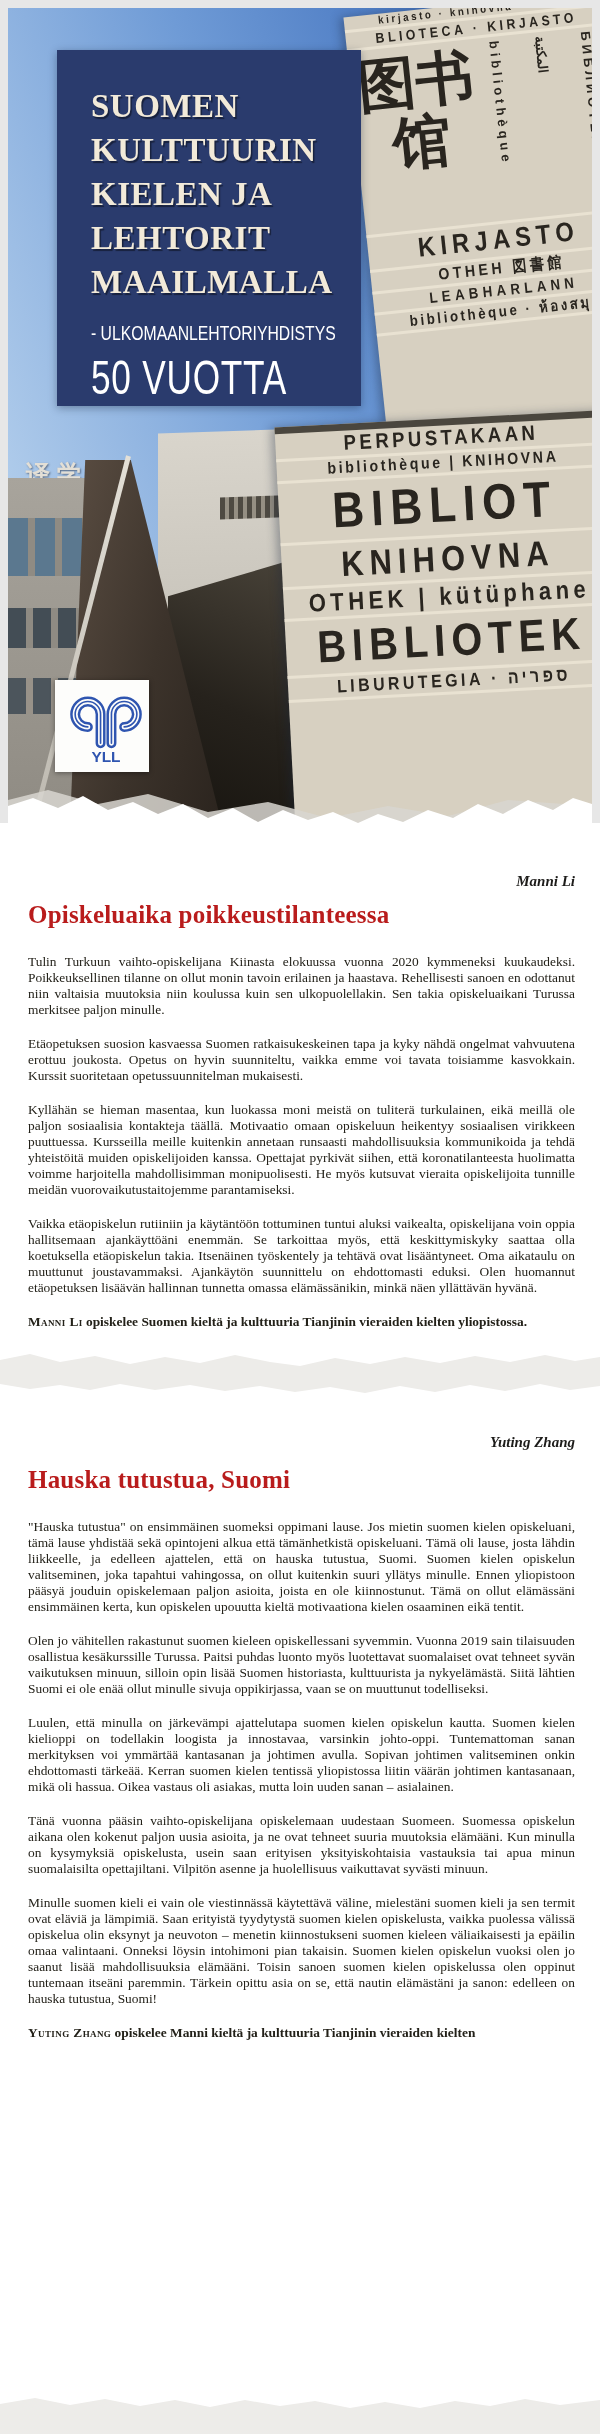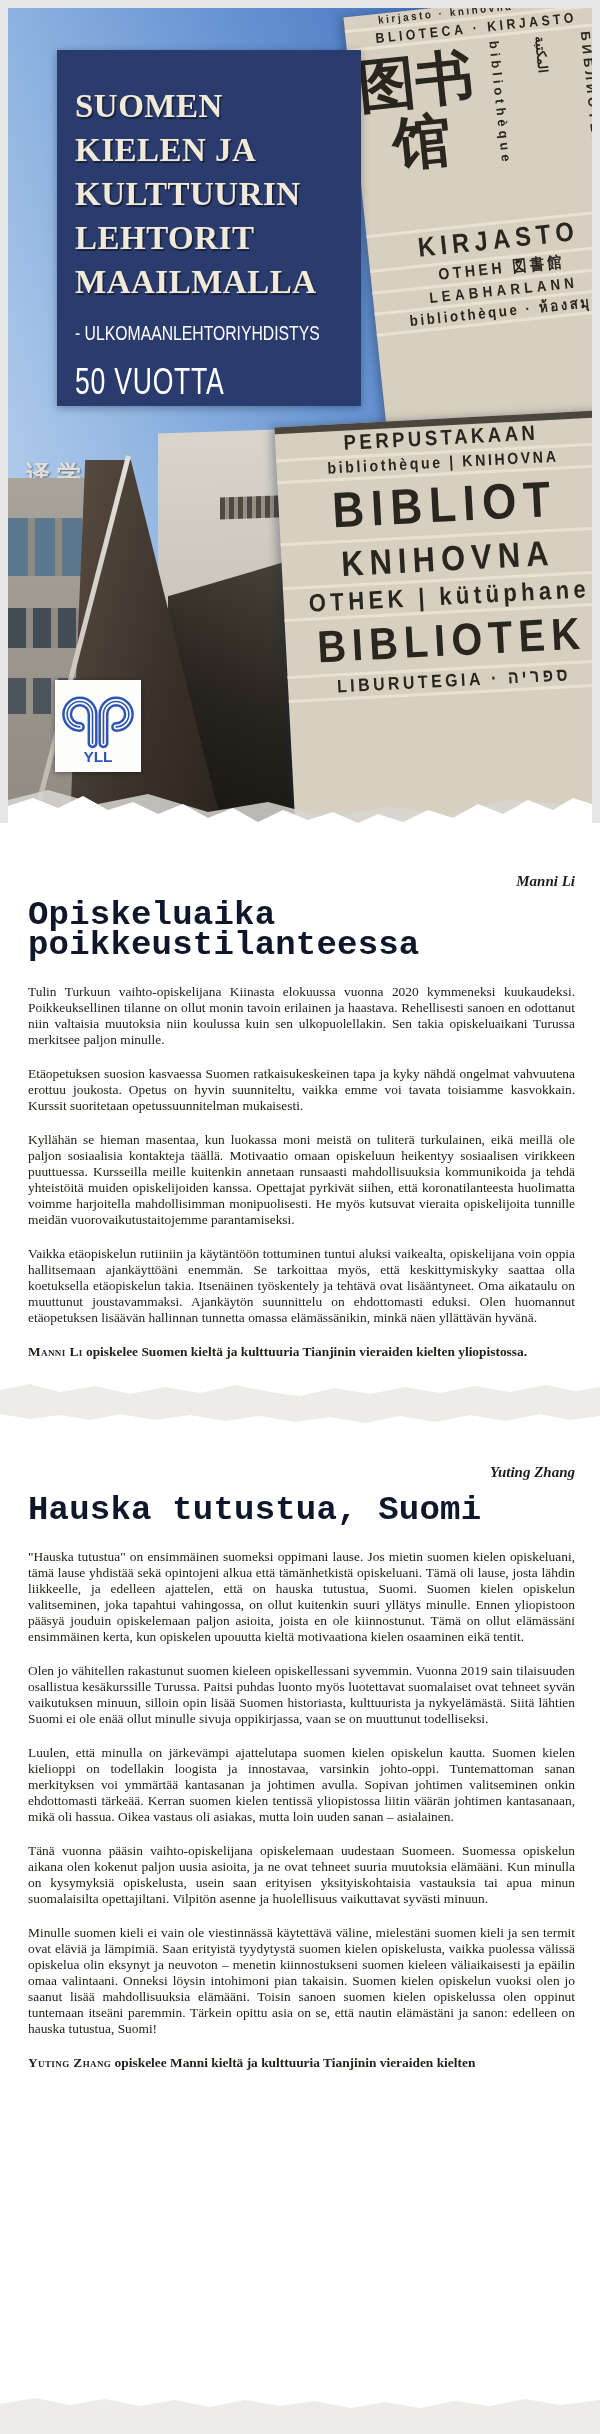--- a/index.html
+++ b/index.html
@@ -65,45 +65,45 @@
                 letter-spacing:7px;text-shadow:1px 1px 2px rgba(40,50,70,.6);}
   .brown-tower{position:absolute;left:62px;top:452px;width:152px;height:365px;
                clip-path:polygon(10% 0,40% 0,100% 100%,0 100%);
                background:linear-gradient(105deg,#5a4d42 0%,#3c332b 55%,#2b241e 100%);}
   .tower-trim{position:absolute;left:118px;top:448px;width:5px;height:380px;
               background:linear-gradient(180deg,#e4e0d7,#bcb8af);transform:rotate(14.5deg);
               transform-origin:top center;}
 
   
   .panel{position:absolute;left:49px;top:42px;width:304px;height:356px;z-index:5;
-         background:#2a3b6d;box-sizing:border-box;padding:34px 0 0 18px;
+         background:#2a3b6d;box-sizing:border-box;padding:34px 0 0 34px;
          box-shadow:0 2px 8px rgba(10,20,40,.35);}
   .panel-line{font-size:33px;line-height:44px;font-weight:bold;letter-spacing:.5px;
               color:#f2ead9;text-shadow:1.5px 1.5px 1px rgba(0,0,0,.45);}
   .panel-sub{margin-top:17px;color:#ffffff;font-family:"Liberation Sans",sans-serif;
              font-weight:normal;font-size:21px;white-space:nowrap;}
   .panel-sub span{display:inline-block;transform:scaleX(.75);transform-origin:left center;}
-  .panel-anniv{margin-top:16px;color:#ffffff;font-family:"Liberation Sans",sans-serif;
-               font-weight:normal;font-size:37px;white-space:nowrap;}
+  .panel-anniv{margin-top:4px;color:#ffffff;font-family:"Liberation Sans",sans-serif;
+               font-weight:normal;font-size:49px;white-space:nowrap;}
   .panel-anniv span{display:inline-block;transform:scaleX(.72);transform-origin:left center;letter-spacing:1px;}
 
   
   .logo-box{position:absolute;left:47px;top:672px;width:86px;height:92px;z-index:6;
             background:#fdfdfb;box-shadow:0 1px 5px rgba(0,0,0,.4);
-            display:flex;align-items:center;justify-content:center;}
+            display:flex;align-items:center;justify-content:center;padding-left:8px;}
 
   .tear-svg{position:absolute;left:0;bottom:-1px;width:584px;height:64px;z-index:8;display:block;}
 
   
   .content{padding:0 25px 0 28px;margin-top:36px;}
   .author{text-align:right;font-style:italic;font-weight:bold;font-size:15px;color:#1d1c1a;}
   .author-1{margin:50px 0 10px 0;}
   .author-2{margin:34px 0 14px 0;}
-  h2.art-title{font-size:34px;line-height:30px;color:#0f172a;margin:0 0 24px 0;
-               font-family:Liberation Mono, monospace;letter-spacing:.2px;}
+  h2.art-title{font-size:25px;line-height:30px;color:#b91c1c;margin:0 0 24px 0;
+               font-family:Liberation Serif, serif;letter-spacing:.2px;}
   .content p{font-size:13.4px;line-height:16px;text-align:justify;margin:0 0 18px 0;color:#232119;}
   .bio{font-weight:bold;font-size:13px;margin:4px 0 0 0;white-space:nowrap;}
   .bio .sc{font-variant:small-caps;letter-spacing:.4px;}
 
   .divider-svg{display:block;width:600px;height:50px;margin-top:12px;}
   .bottom-band{position:absolute;left:0;bottom:0;width:600px;height:46px;z-index:9;display:block;}
 </style>
 </head>
 <body>
 
@@ -149,22 +149,22 @@
         <div class="win-band wb1"></div>
         <div class="win-band wb2"></div>
         <div class="win-band wb3"></div>
       </div>
 
       <div class="brown-tower"></div>
       <div class="tower-trim"></div>
 
       <div class="panel">
         <div class="panel-line">SUOMEN</div>
+        <div class="panel-line">KULTTUURIN</div>
         <div class="panel-line">KIELEN JA</div>
-        <div class="panel-line">KULTTUURIN</div>
         <div class="panel-line">LEHTORIT</div>
         <div class="panel-line">MAAILMALLA</div>
         <div class="panel-sub"><span>- ULKOMAANLEHTORIYHDISTYS</span></div>
         <div class="panel-anniv"><span>50 VUOTTA</span></div>
       </div>
 
       <div class="logo-box">
         <svg width="78" height="84" viewBox="0 0 86 90">
           <g fill="none" stroke-linecap="round">
             <path d="M37 64 V32 A14 14 0 1 0 23 46" stroke="#2f55b0" stroke-width="11"></path>

